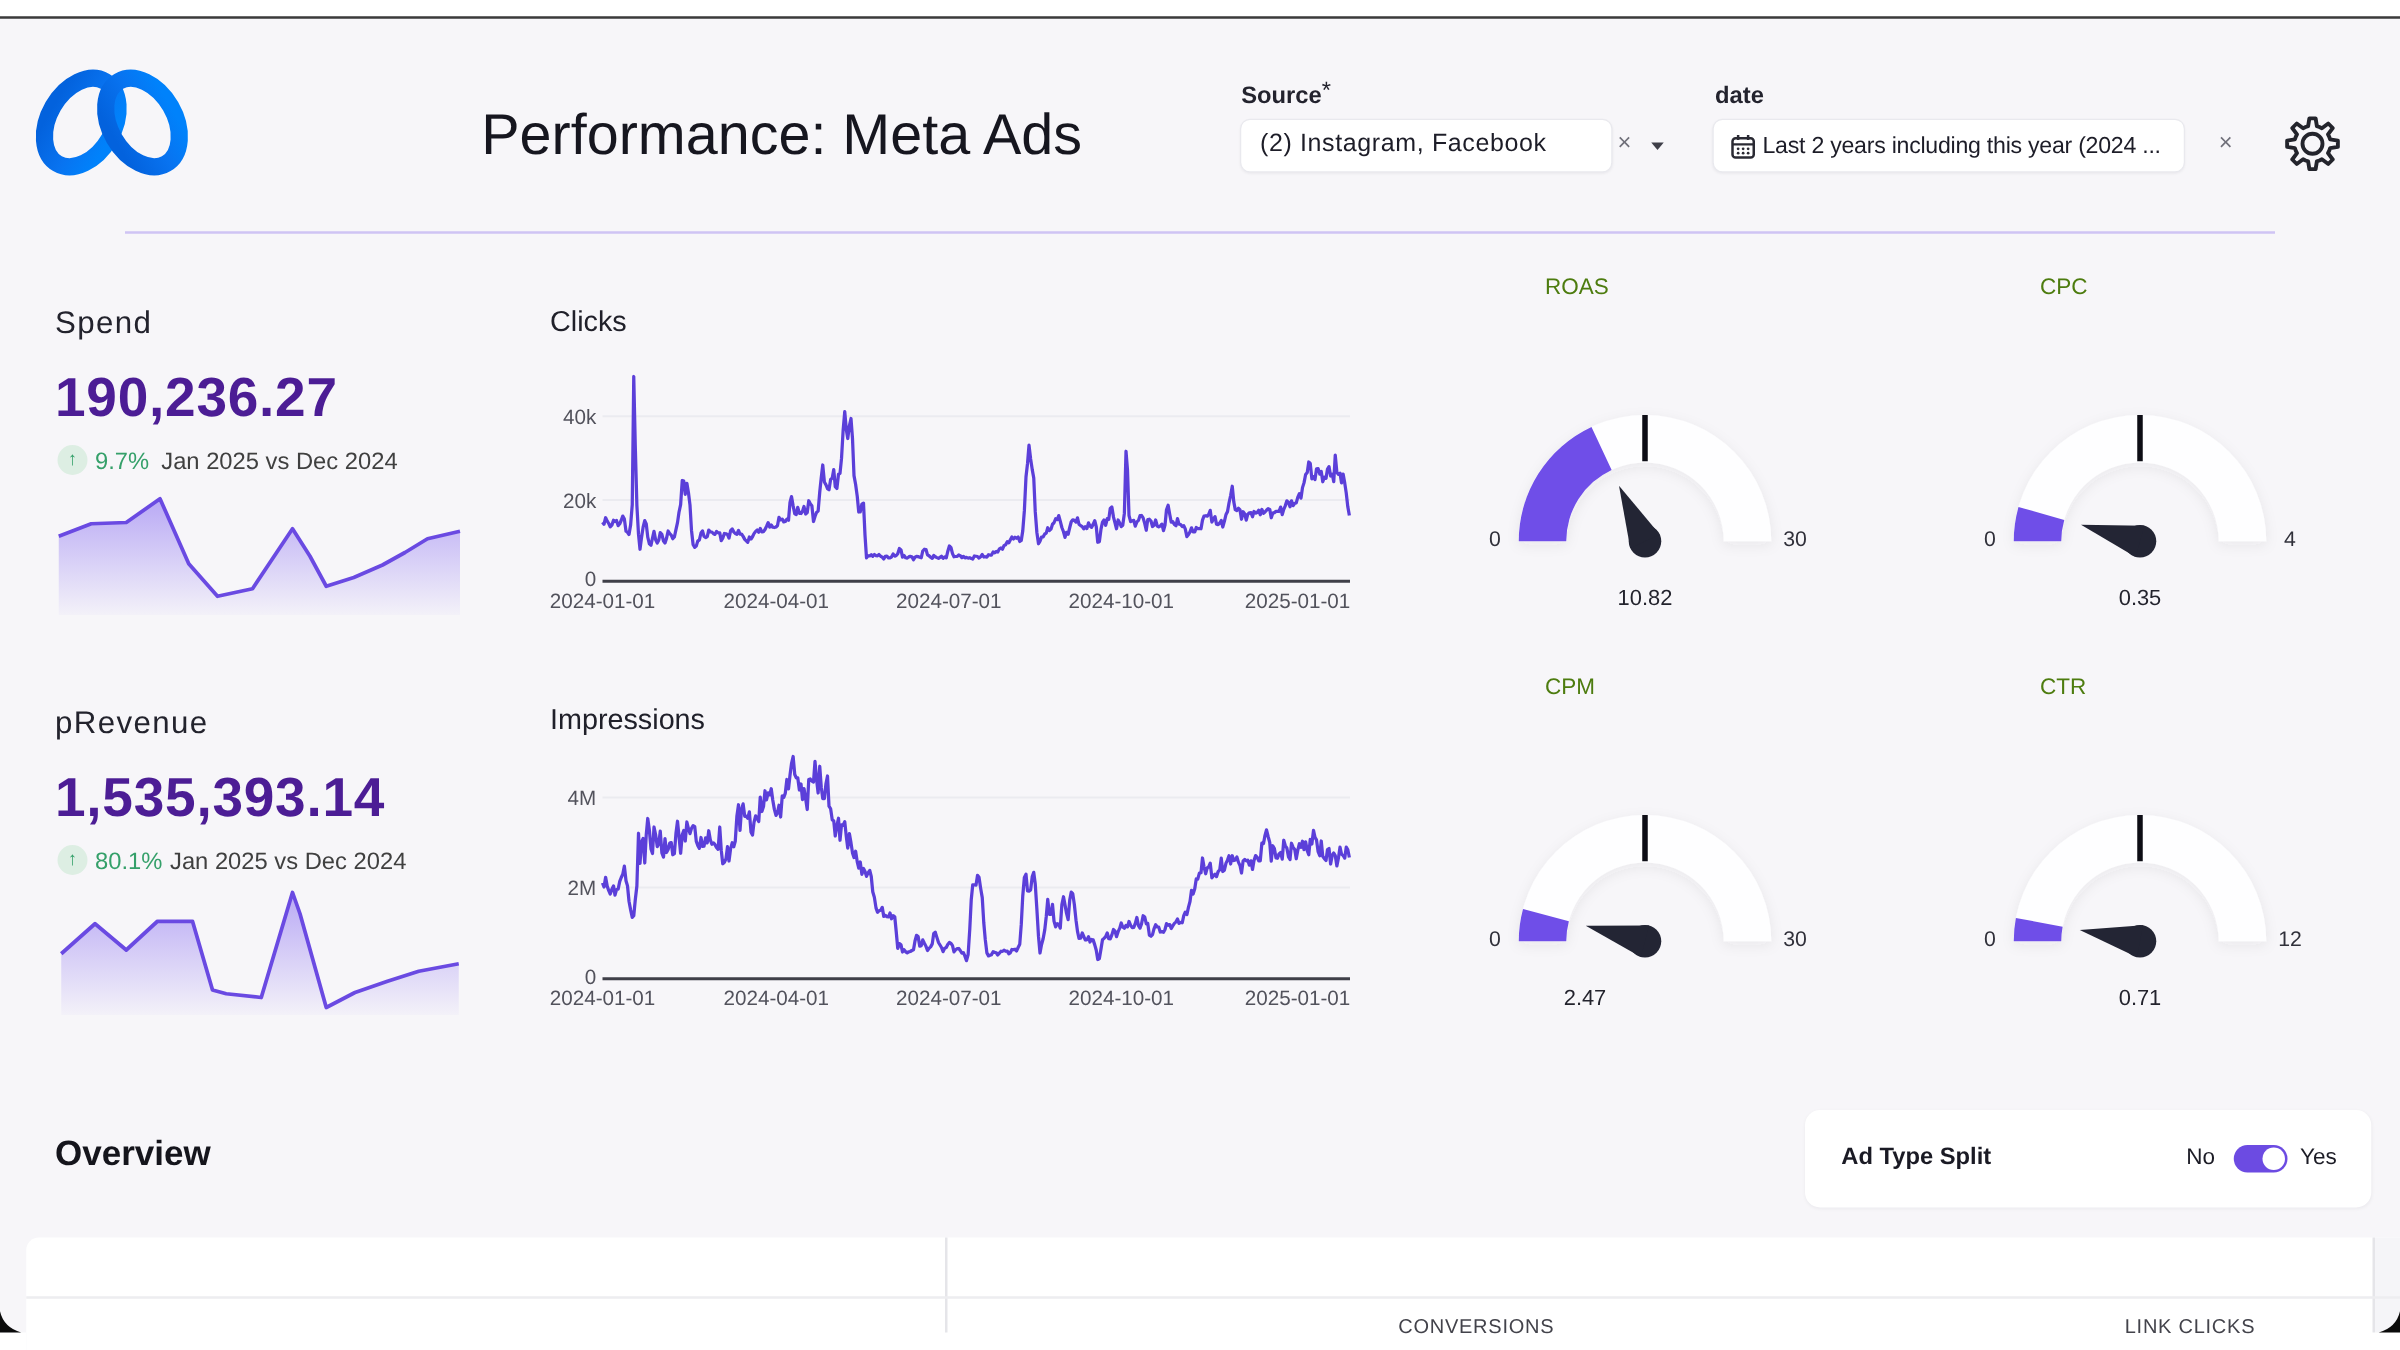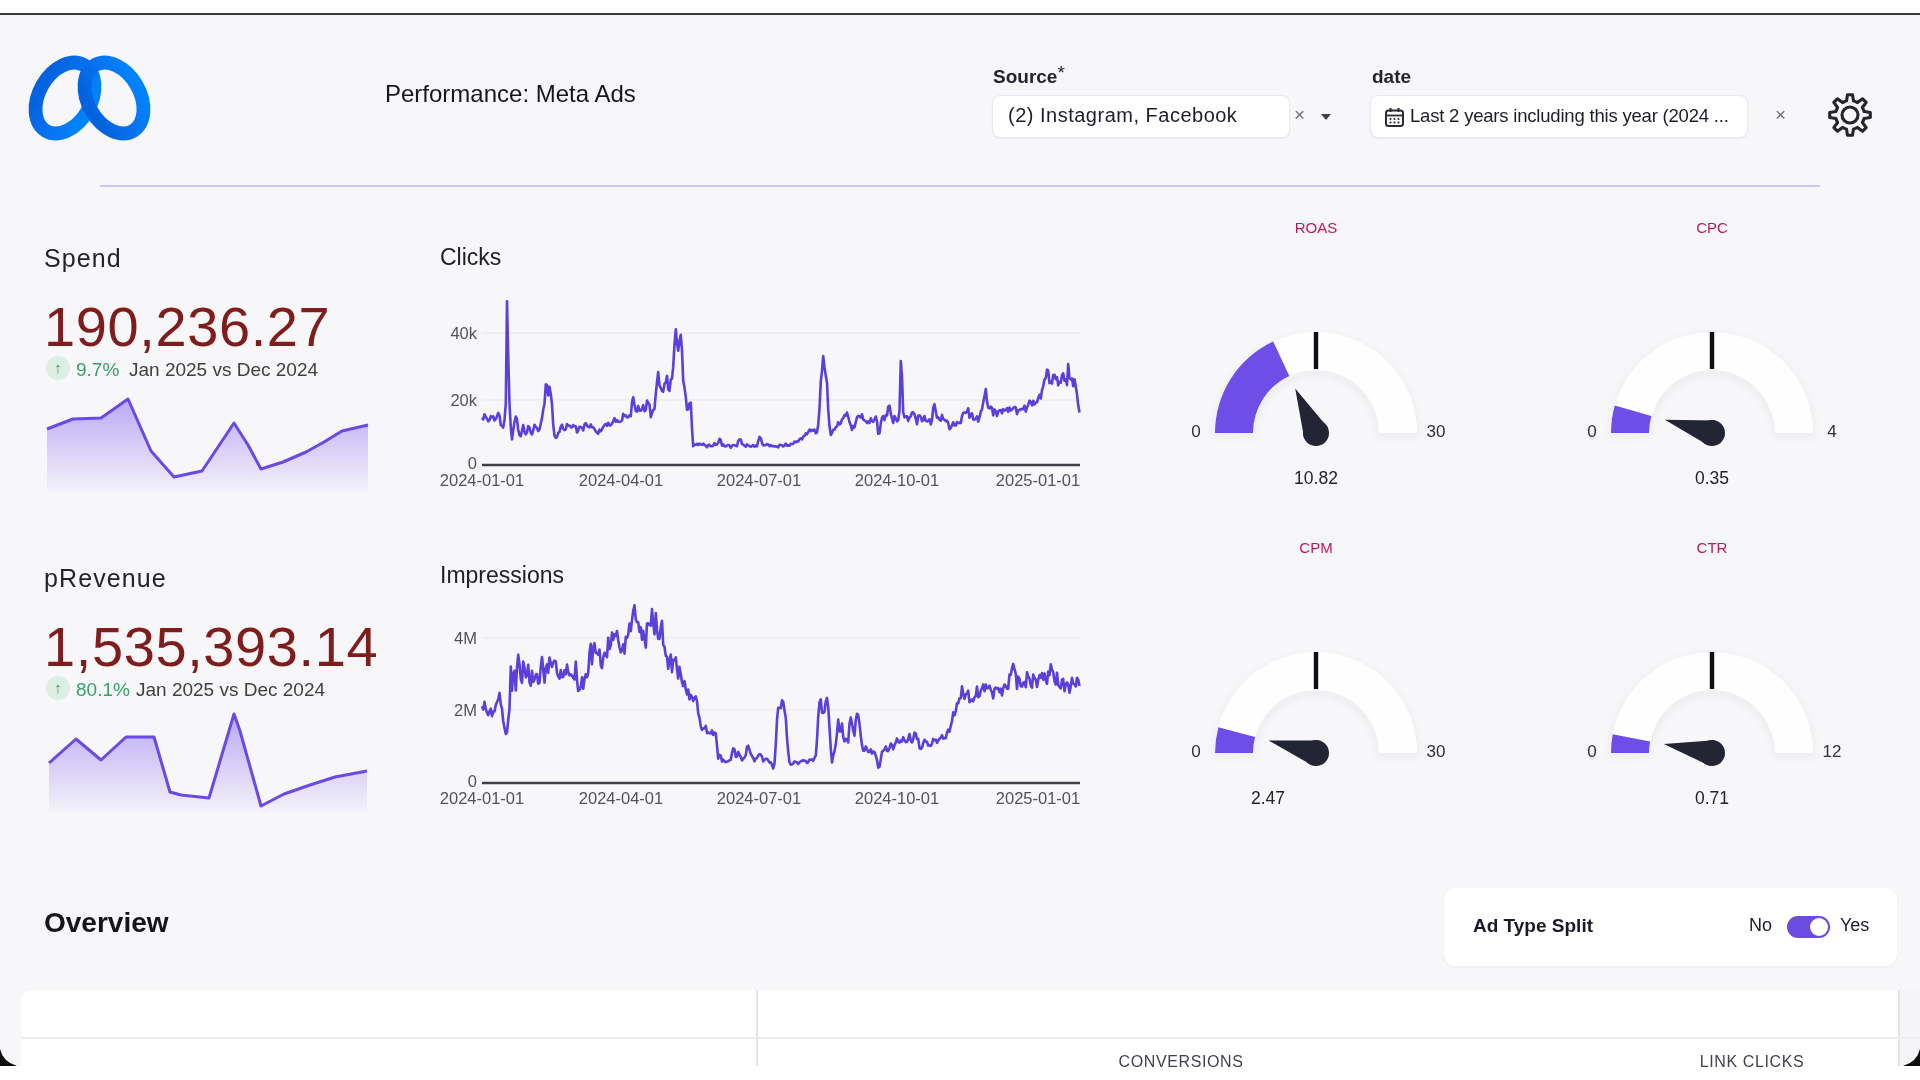--- a/index.html
+++ b/index.html
@@ -1,25 +1,25 @@
 <!DOCTYPE html>
 <html><head><meta charset="utf-8">
 <style>
 * { margin:0; padding:0; box-sizing:border-box; }
 html,body { width:1920px; height:1080px; overflow:hidden; background:#f7f6f9;
   font-family:"Liberation Sans", sans-serif; color:#16161f; }
 .abs { position:absolute; }
 .lab { position:absolute; font-size:19px; font-weight:700; color:#23232e; }
 .box { position:absolute; background:#fff; border:1px solid #e9e9ee; border-radius:8px;
   height:43px; box-shadow:0 1px 2px rgba(18,18,40,0.05); }
-.gtitle { position:absolute; width:160px; text-align:center; font-size:15px; color:#be185d; }
+.gtitle { position:absolute; width:160px; text-align:left; font-size:18px; color:#4d7c0f; }
 .glab { position:absolute; width:60px; text-align:center; font-size:17px; color:#30303a; }
 .gval { position:absolute; width:120px; text-align:center; font-size:17.5px; color:#23232d; }
 .ctitle { position:absolute; font-size:23px; color:#20202a; }
-.knum { position:absolute; font-size:56px; font-weight:400; letter-spacing:0.6px; color:#7f1d1d; }
+.knum { position:absolute; font-size:44px; font-weight:700; letter-spacing:0.6px; color:#4c1d95; }
 .kname { position:absolute; font-size:25px; letter-spacing:1.1px; color:#23232d; }
 .badge { position:absolute; width:24px; height:24px; border-radius:50%; background:#ddeee3;
   color:#35a06a; text-align:center; font-size:15px; font-weight:700; line-height:24px; }
 .pct { position:absolute; font-size:19px; color:#35a06a; }
 .cmp { position:absolute; font-size:19px; color:#404040; }
 </style></head>
 <body>
 <div class="abs" style="left:0;top:0;width:1920px;height:13px;background:#fff"></div>
 <div class="abs" style="left:0;top:13px;width:1920px;height:2px;background:#3b3b3b"></div>
 
@@ -29,21 +29,21 @@
 <stop offset="0" stop-color="#0362dd"></stop>
         <stop offset="0.55" stop-color="#0873f0"></stop>
         <stop offset="1" stop-color="#0082fb"></stop>
       </linearGradient>
     </defs>
 <g fill="none" stroke="url(#mg)" stroke-width="13.8">
 <ellipse cx="65" cy="98" rx="26" ry="38" transform="rotate(30 65 98)"></ellipse>
 <ellipse cx="114" cy="98" rx="26" ry="38" transform="rotate(-30 114 98)"></ellipse>
 </g>
 </svg>
-<div class="abs" style="left:385px;top:80px;font-size:24px;color:#16161f">Performance: Meta Ads</div>
+<div class="abs" style="left:385px;top:80px;font-size:46px;color:#16161f">Performance: Meta Ads</div>
 
 <div class="lab" style="left:993px;top:66px">Source<span style="font-weight:400;position:relative;top:-4px">*</span></div>
 <div class="box" style="left:992px;top:95px;width:298px">
   <div class="abs" style="left:15px;top:8px;font-size:20px;letter-spacing:0.5px;color:#1d1d28">(2) Instagram, Facebook</div>
   <div class="abs" style="left:301px;top:8px;font-size:19px;color:#70707a">×</div>
   <div class="abs" style="left:328px;top:18px;width:0;height:0;border-left:5.5px solid transparent;border-right:5.5px solid transparent;border-top:6.5px solid #3f3f49"></div>
 </div>
 
 <div class="lab" style="left:1372px;top:66px">date</div>
 <div class="box" style="left:1370px;top:95px;width:378px">

